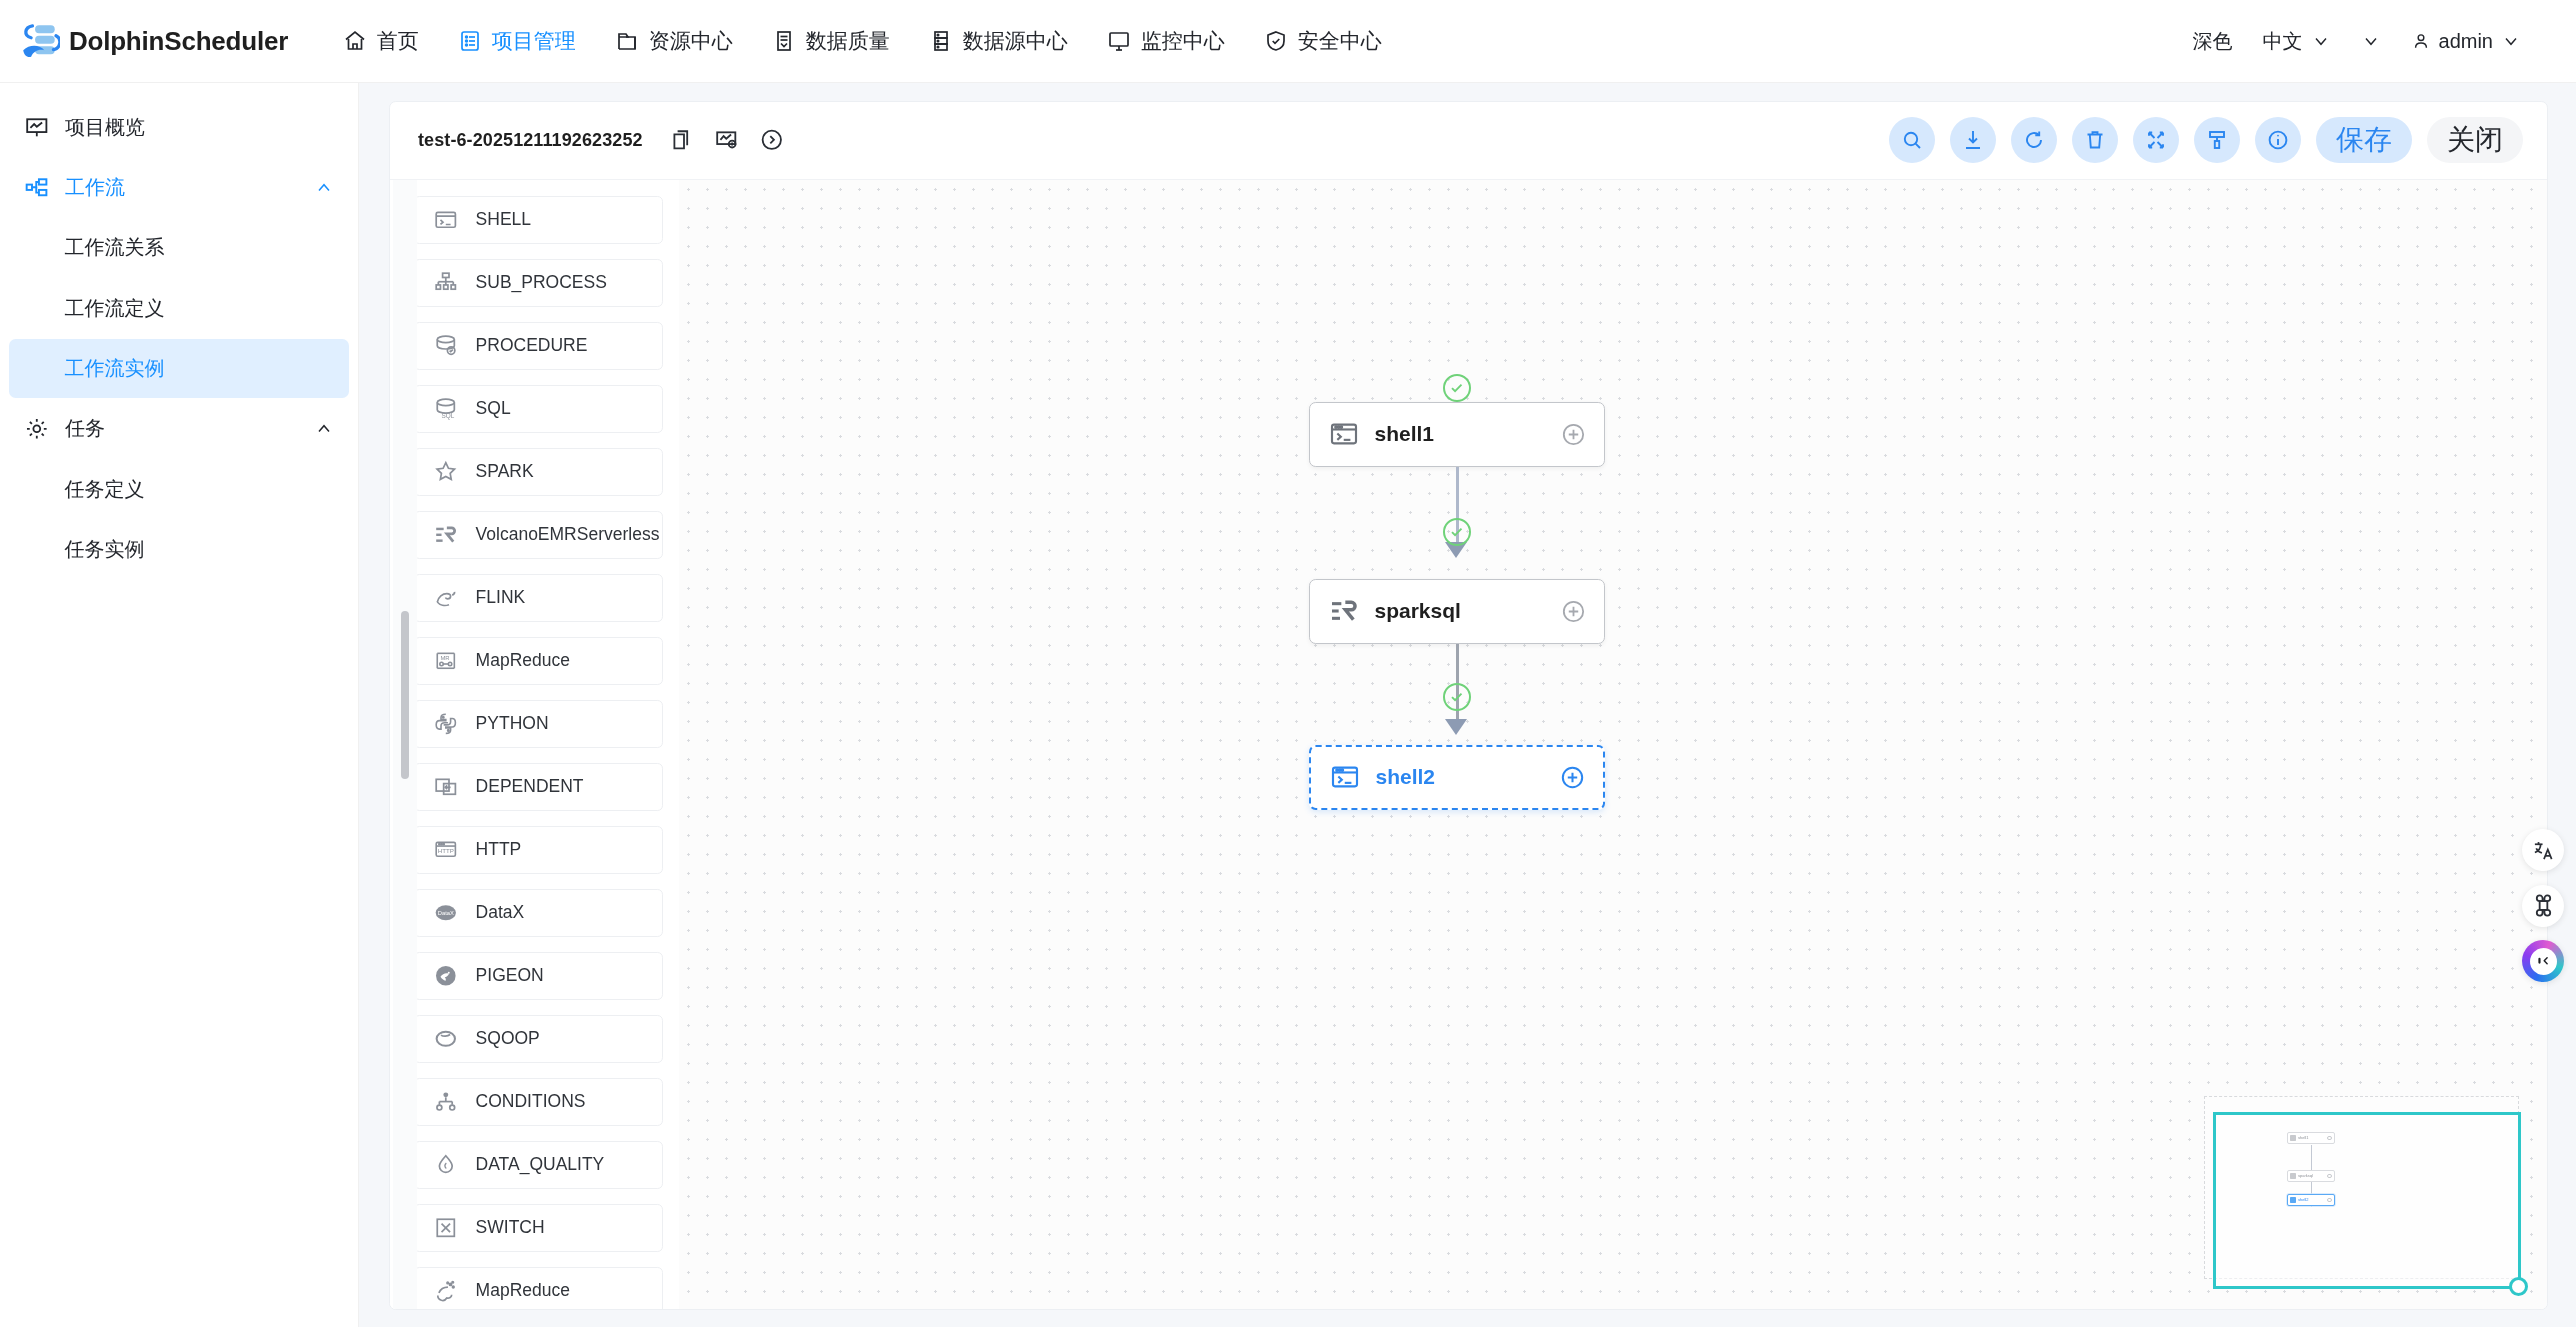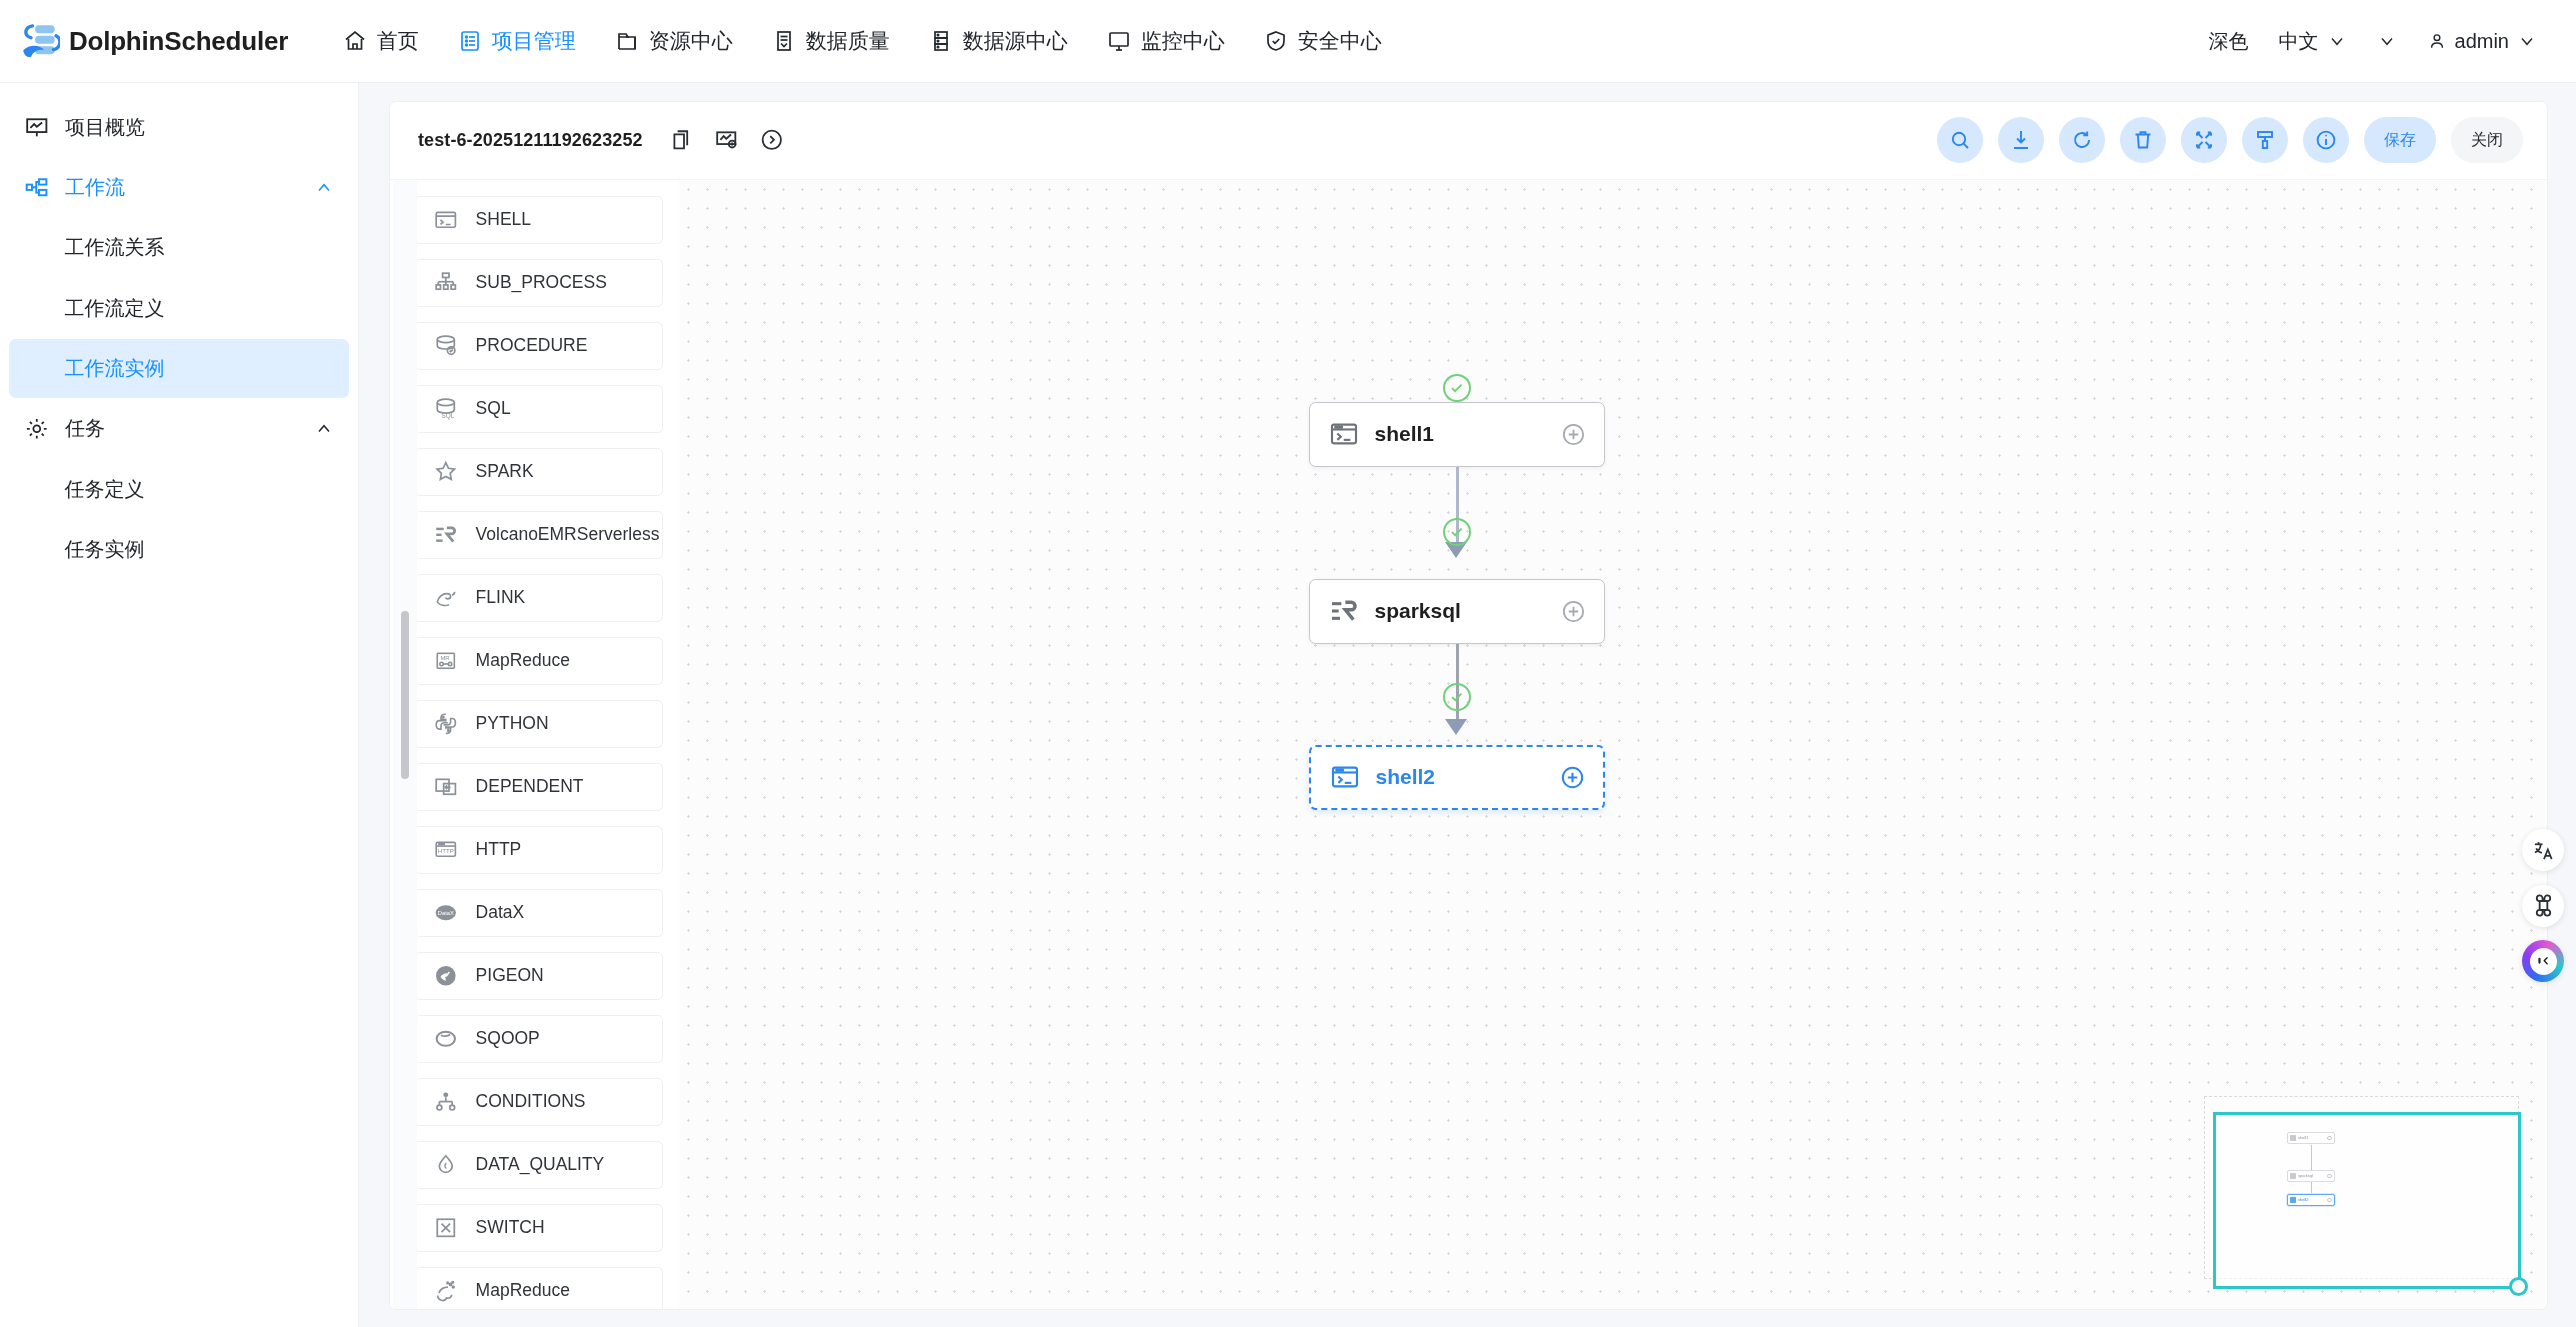--- a/index.html
+++ b/index.html
@@ -25,21 +25,21 @@
   .navlist { display: flex; align-items: center; margin-left: 35px; gap: 0px; }
   .navitem {
     display: flex; align-items: center; gap: 10px;
     padding: 0 19.5px; height: 83px; cursor: pointer;
     font-size: 21px; color: #23262c; white-space: nowrap;
   }
   .navitem .nic { width: 24px; height: 24px; flex: none; display:block; }
   .navitem.active { color: #1890ff; }
   .navitem.active .nic { color: #1890ff; }
 
-  .topright { margin-left: auto; display: flex; align-items: center; padding-right: 24px; gap: 0; }
+  .topright { margin-left: auto; display: flex; align-items: center; padding-right: 40px; gap: 0; }
   .tr-item { display: flex; align-items: center; gap: 8px; padding: 0 15px; font-size: 20px; color: #23262c; cursor: pointer; white-space: nowrap;}
   .chev { width: 20px; height: 20px; display: block; }
 
   
   .sidebar {
     position: absolute; top: 83px; left: 0; width: 359px; height: 1244px;
     background: #ffffff; border-right: 0.7px solid #f0f0f0;
     padding-top: 13.5px;
   }
   .sb-row {
@@ -85,21 +85,21 @@
   .toolbar { margin-left: auto; display: flex; align-items: center; gap: 15px; }
   .tb-btn {
     width: 46px; height: 46px; border-radius: 50%;
     background: #d6e8fd; display: flex; align-items: center; justify-content: center;
     cursor: pointer; flex: none;
   }
   .tb-btn svg { width: 24px; height: 24px; color: #2b86f0; }
   .tb-pill {
     height: 46px; padding: 0 20px; border-radius: 23px;
     display: flex; align-items: center; justify-content: center;
-    font-size: 16px; cursor: pointer; flex: none;
+    font-size: 28px; cursor: pointer; flex: none;
   }
   .tb-save { background: #d6e8fd; color: #2b86f0; }
   .tb-close { background: #f4f5f7; color: #23262c; }
 
   
   .card-body { position: relative; height: calc(100% - 78px); display: flex; }
 
   .palette-scroll {
     position: relative;
     width: 289px; height: 100%;

